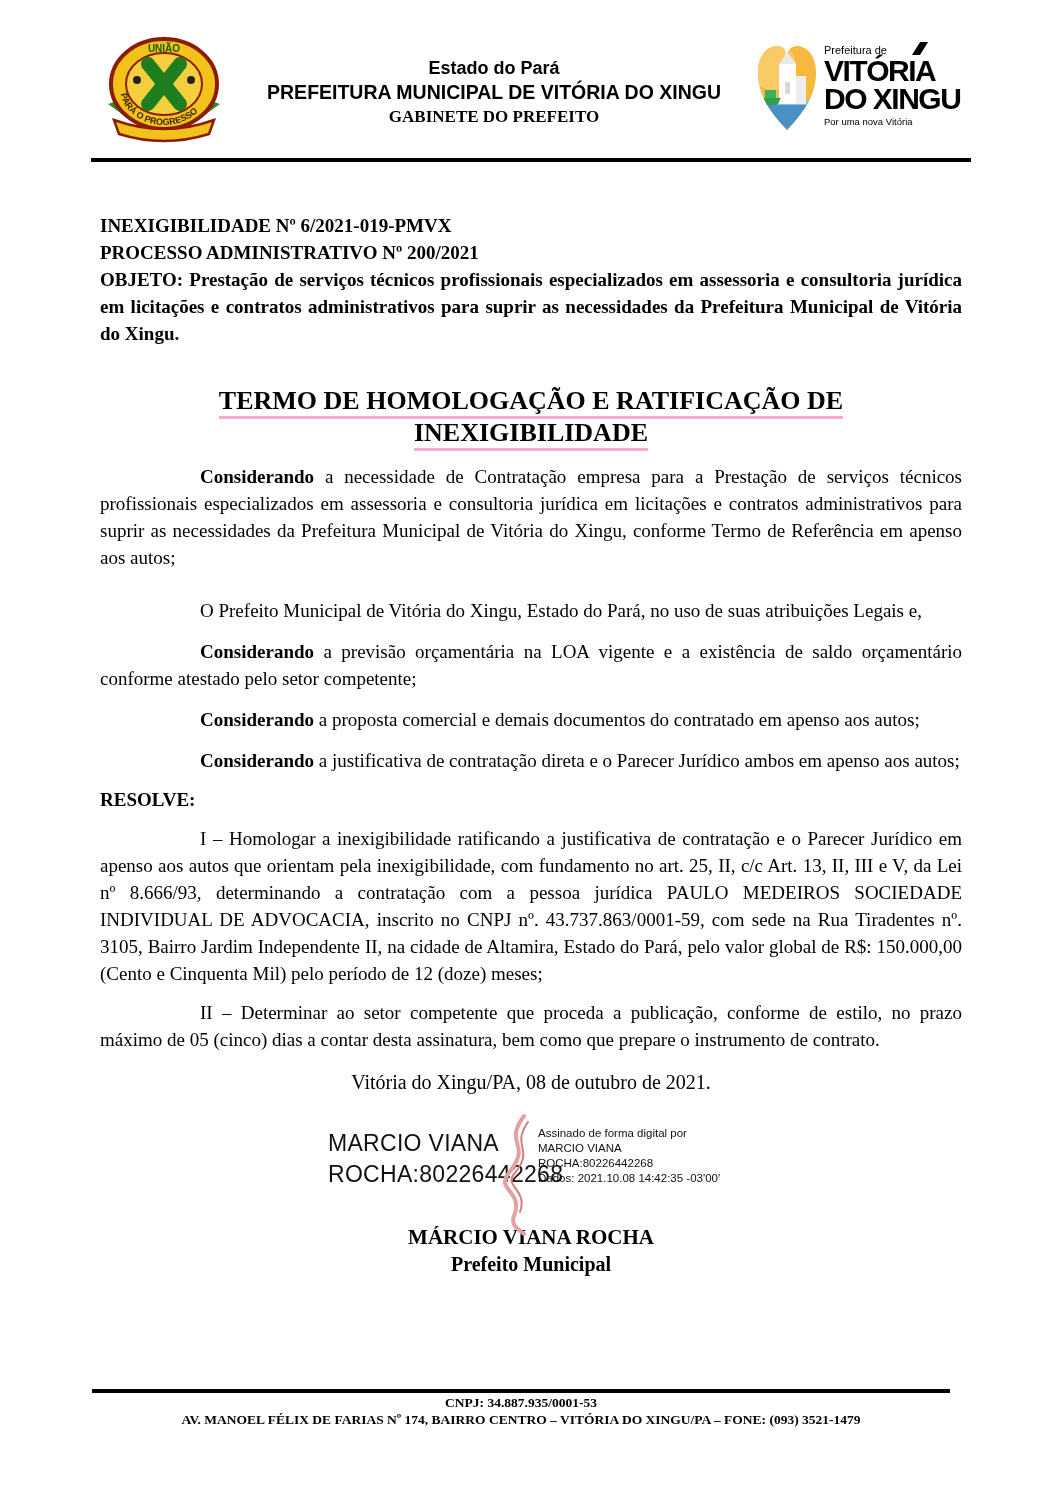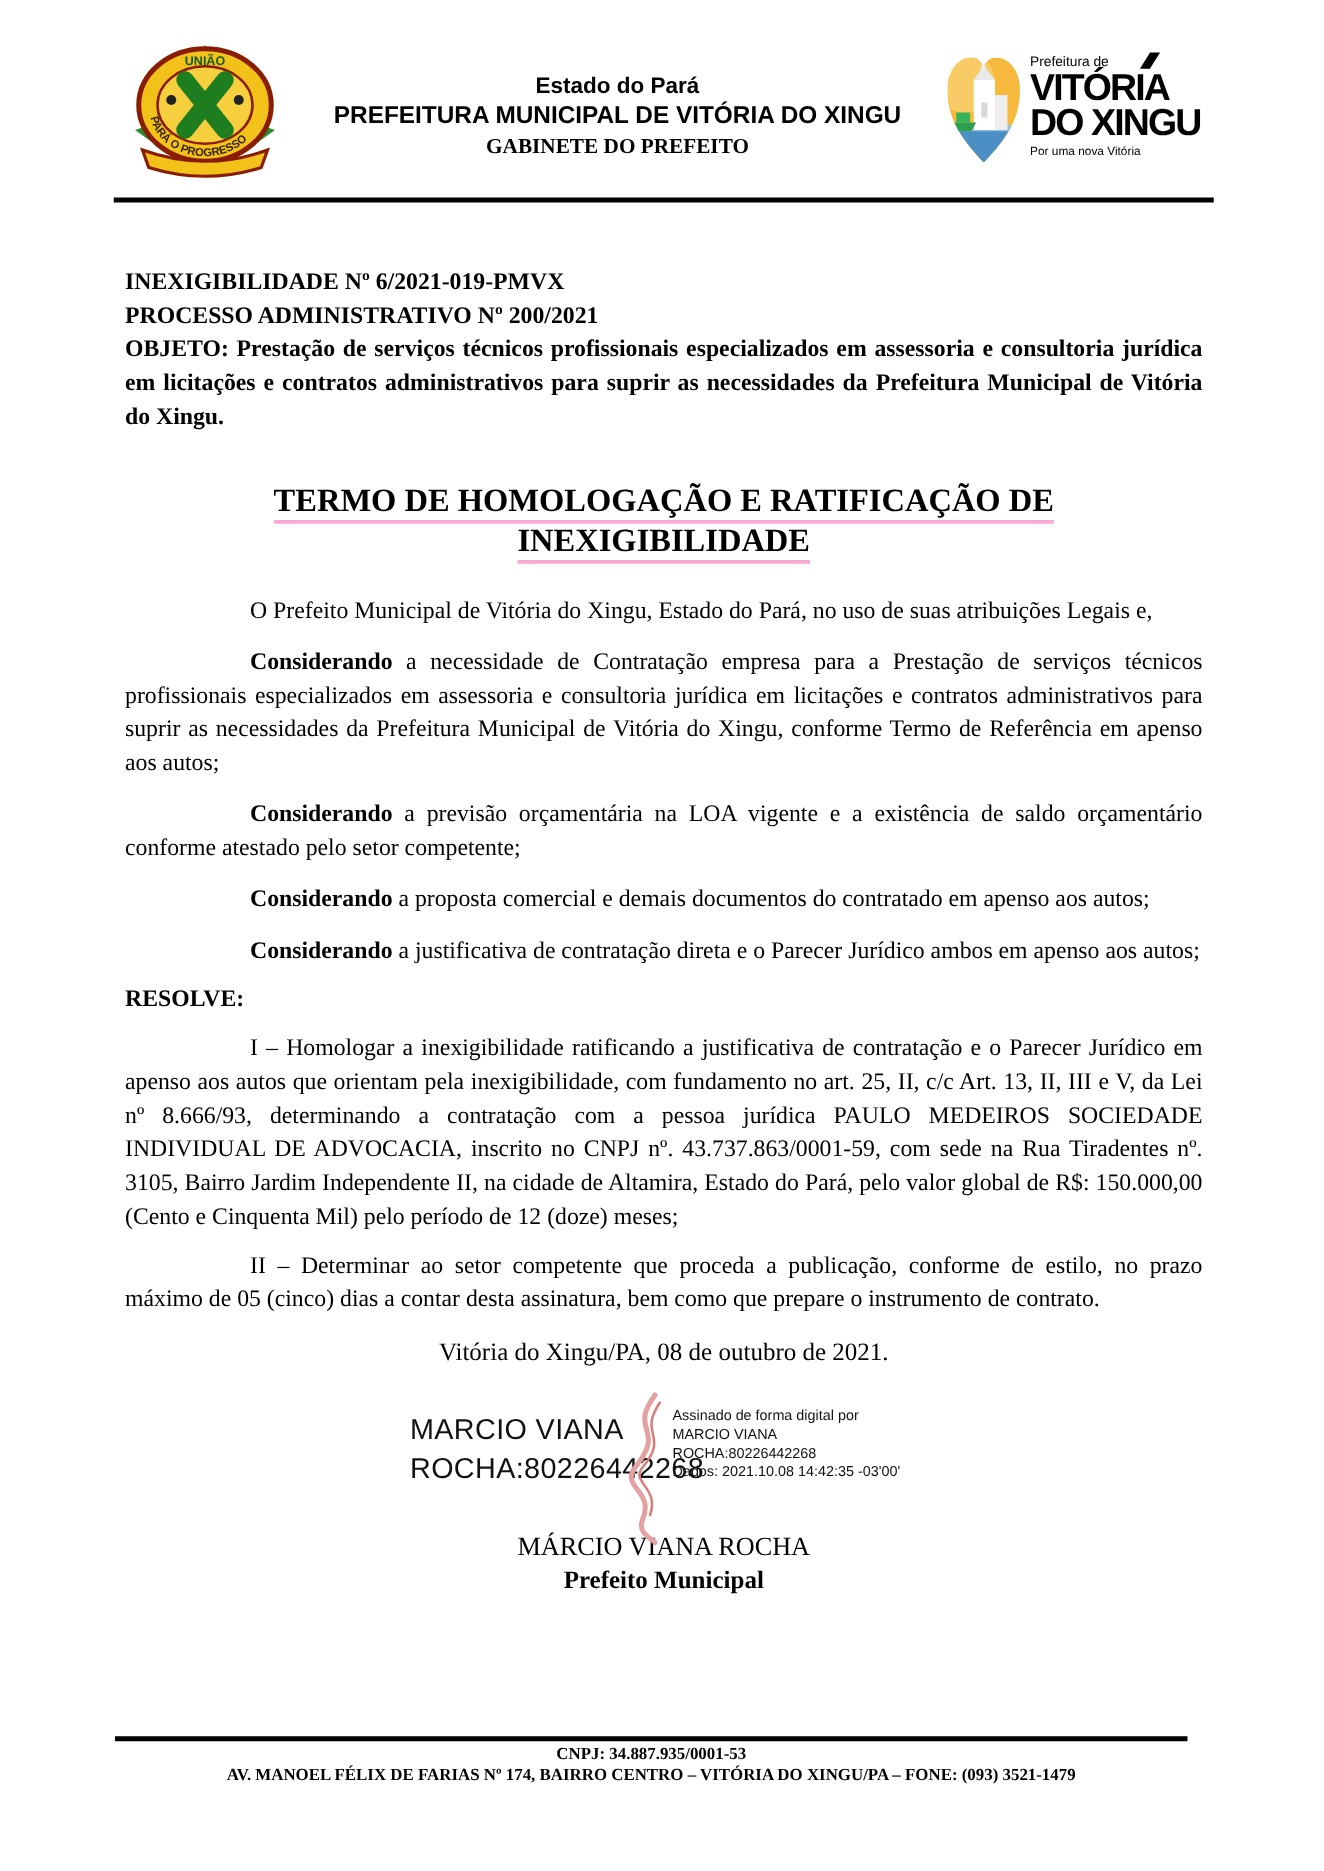--- a/index.html
+++ b/index.html
@@ -44,21 +44,21 @@
   .sig-name {
     position:absolute; left:228px; top:8px;
     font-family:"Liberation Sans", sans-serif; font-size:23px; line-height:31px;
     letter-spacing:0.3px; color:#111;
   }
   .sig-flourish { position:absolute; left:394px; top:-8px; }
   .sig-details {
     position:absolute; left:438px; top:6px;
     font-family:"Liberation Sans", sans-serif; font-size:11.5px; line-height:15px; color:#111;
   }
-  .sig-printed { text-align:center; font-weight:normal; font-size:21px; line-height:27px; margin-top:4px; }
+  .sig-printed { text-align:center; font-weight:bold; font-size:21px; line-height:27px; margin-top:4px; }
   .sig-role { text-align:center; font-weight:bold; font-size:20px; line-height:26px; }
   
   .doc-footer { position:absolute; left:92px; right:109px; top:1389px; text-align:center; }
   .footer-rule { border:none; border-top:4px solid #000; }
   .f-line { font-weight:bold; font-size:13.5px; line-height:16.5px; }
   .f-line.first { margin-top:2px; }
 </style>
 </head>
 <body>
 
@@ -134,23 +134,23 @@
   <hr class="header-rule">
 
   <div class="meta-block">
     <p class="meta">INEXIGIBILIDADE Nº 6/2021-019-PMVX</p>
     <p class="meta">PROCESSO ADMINISTRATIVO Nº 200/2021</p>
     <p class="meta just"><span>OBJETO:</span><span> Prestação de serviços técnicos profissionais especializados em assessoria e consultoria jurídica em licitações e contratos administrativos para suprir as necessidades da Prefeitura Municipal de Vitória do Xingu.</span></p>
   </div>
 
   <h1 class="doc-title"><span>TERMO DE HOMOLOGAÇÃO E RATIFICAÇÃO DE INEXIGIBILIDADE</span></h1>
 
+  <p class="b indent just mt14"><strong>Considerando</strong><span> a necessidade de Contratação empresa para a Prestação de serviços técnicos profissionais especializados em assessoria e consultoria jurídica em licitações e contratos administrativos para suprir as necessidades da Prefeitura Municipal de Vitória do Xingu, conforme Termo de Referência em apenso aos autos;</span></p>
+
   <p class="b indent mt26">O Prefeito Municipal de Vitória do Xingu, Estado do Pará, no uso de suas atribuições Legais e,</p>
-
-  <p class="b indent just mt14"><strong>Considerando</strong><span> a necessidade de Contratação empresa para a Prestação de serviços técnicos profissionais especializados em assessoria e consultoria jurídica em licitações e contratos administrativos para suprir as necessidades da Prefeitura Municipal de Vitória do Xingu, conforme Termo de Referência em apenso aos autos;</span></p>
 
   <p class="b indent just mt14"><strong>Considerando</strong><span> a previsão orçamentária na LOA vigente e a existência de saldo orçamentário conforme atestado pelo setor competente;</span></p>
 
   <p class="b indent just mt14"><strong>Considerando</strong><span> a proposta comercial e demais documentos do contratado em apenso aos autos;</span></p>
 
   <p class="b indent just mt14"><strong>Considerando</strong><span> a justificativa de contratação direta e o Parecer Jurídico ambos em apenso aos autos;</span></p>
 
   <p class="b resolve mt12">RESOLVE:</p>
 
   <p class="b indent just mt12">I – Homologar a inexigibilidade ratificando a justificativa de contratação e o Parecer Jurídico em apenso aos autos que orientam pela inexigibilidade, com fundamento no art. 25, II, c/c Art. 13, II, III e V, da Lei nº 8.666/93, determinando a contratação com a pessoa jurídica PAULO MEDEIROS SOCIEDADE INDIVIDUAL DE ADVOCACIA, inscrito no CNPJ nº. 43.737.863/0001-59, com sede na Rua Tiradentes nº. 3105, Bairro Jardim Independente II, na cidade de Altamira, Estado do Pará, pelo valor global de R$: 150.000,00 (Cento e Cinquenta Mil) pelo período de 12 (doze) meses;</p>

